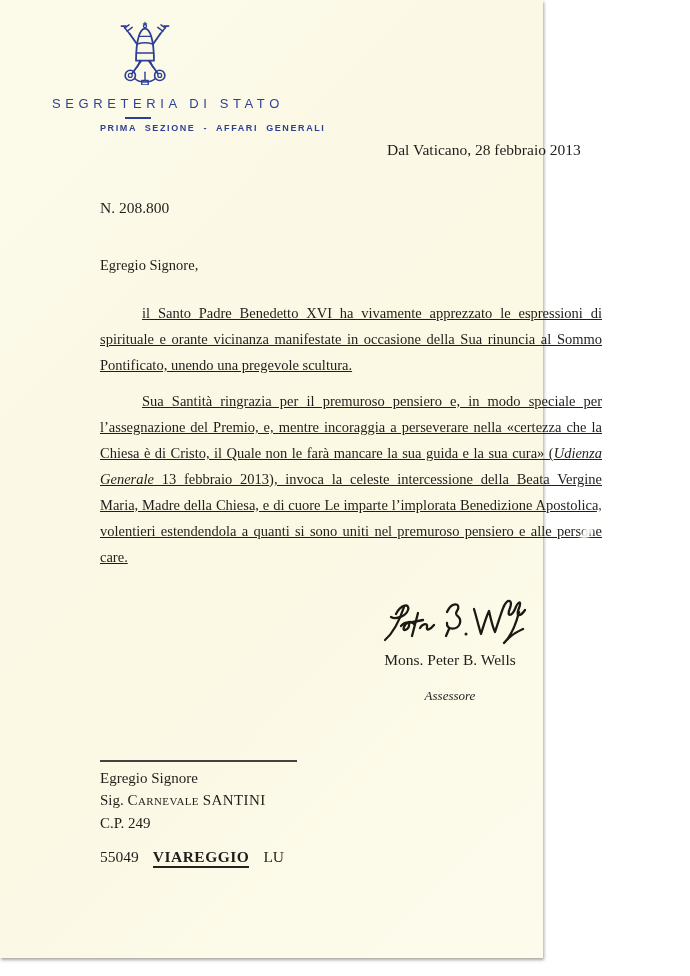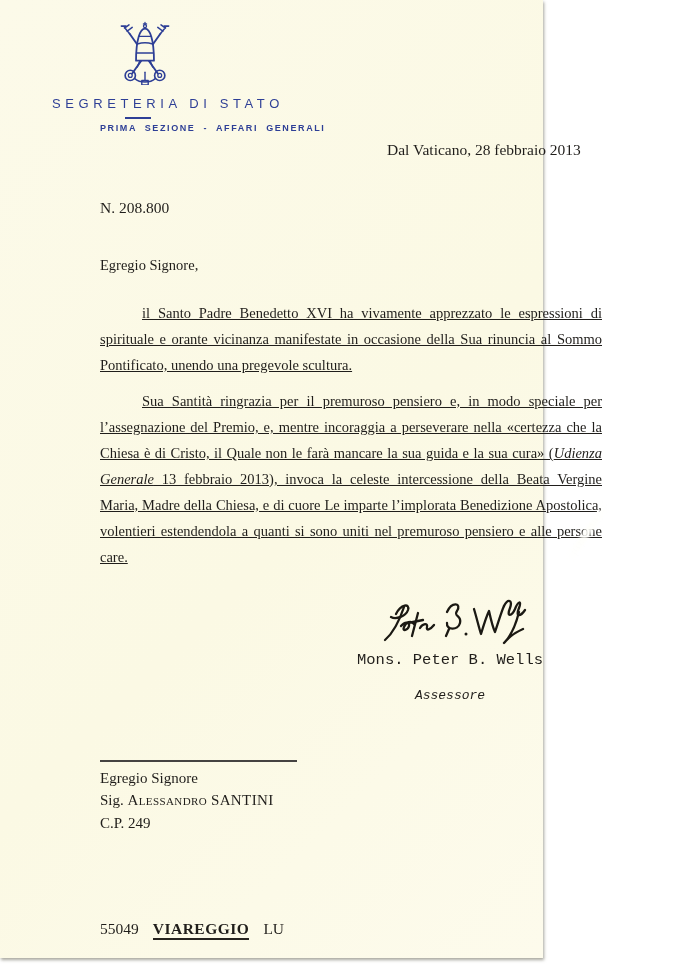--- a/index.html
+++ b/index.html
@@ -39,32 +39,32 @@
   .dateline{position:absolute;left:387px;top:141px;font-size:15.5px;white-space:nowrap;}
   .protocol{position:absolute;left:100px;top:199px;font-size:15.5px;white-space:nowrap;}
   
   .flow{position:absolute;left:100px;top:252px;width:502px;font-size:14.5px;line-height:26px;}
   .salutation{margin:0;}
   .para{margin:22px 0 0 0;text-indent:42px;text-align:justify;text-decoration:underline;}
   .para + .para{margin-top:10px;}
   .closing{margin:10px 0 0 0;padding-left:40px;}
   .it{font-style:italic;}
   
-  .sig-block{position:absolute;left:350px;top:596px;width:200px;text-align:center;font-family:Liberation Mono, monospace;}
+  .sig-block{position:absolute;left:350px;top:596px;width:200px;text-align:center;}
   .sig-svg{display:block;margin:0 auto;}
   .sig-name{font-size:15.5px;margin-top:1px;white-space:nowrap;}
   .sig-title{font-size:13px;font-style:italic;margin-top:19px;}
   
   .recipient{position:absolute;left:100px;top:750px;font-size:15px;line-height:22.4px;}
   .rec-rule{width:197px;height:2px;background:#454341;margin:10px 0 5px 0;}
   .rec-line{white-space:nowrap;}
   .sc{font-variant:small-caps;letter-spacing:.4px;}
   .caps{text-transform:uppercase;letter-spacing:.4px;}
   
-  .postal{position:absolute;left:100px;top:920px;font-size:15.5px;white-space:nowrap;}
+  .postal{position:absolute;left:100px;top:848px;font-size:15.5px;white-space:nowrap;}
   .postal .code{margin-right:14px;}
   .postal .city{
     font-weight:bold;letter-spacing:.5px;margin-right:14px;
     display:inline-block;border-bottom:2px solid #26231f;padding-bottom:0px;
   }
   
   .crease{
     position:absolute;left:552px;top:528px;width:72px;height:7px;
     background:linear-gradient(90deg,rgba(255,255,252,0),rgba(255,255,250,.95),rgba(255,255,252,0));
     transform:rotate(-56deg);filter:blur(1.5px);
@@ -129,20 +129,20 @@
       <path d="M136 10 C140 2 145 4 142 12 C138 22 144 20 147 13 C150 5 154 4 151 12 C147 22 153 20 157 14"></path>
       <path d="M151 16 C148 28 143 40 136 47 C140 42 148 36 155 33"></path>
     </svg>
     <div class="sig-name">Mons. Peter B. Wells</div>
     <div class="sig-title">Assessore</div>
   </div>
 
   <div class="recipient">
     <div class="rec-rule"></div>
     <div class="rec-line">Egregio Signore</div>
-    <div class="rec-line"><span>Sig.</span> <span class="sc">Alessandro</span> <span class="caps">Santini</span></div>
+    <div class="rec-line"><span>Sig.</span> <span class="sc">Carnevale</span> <span class="caps">Santini</span></div>
     <div class="rec-line">C.P. 249</div>
   </div>
 
   <div class="postal"><span class="code">55049</span><span class="city">VIAREGGIO</span><span>LU</span></div>
 
   <div class="crease"></div>
 </div>
 
 </body></html>

